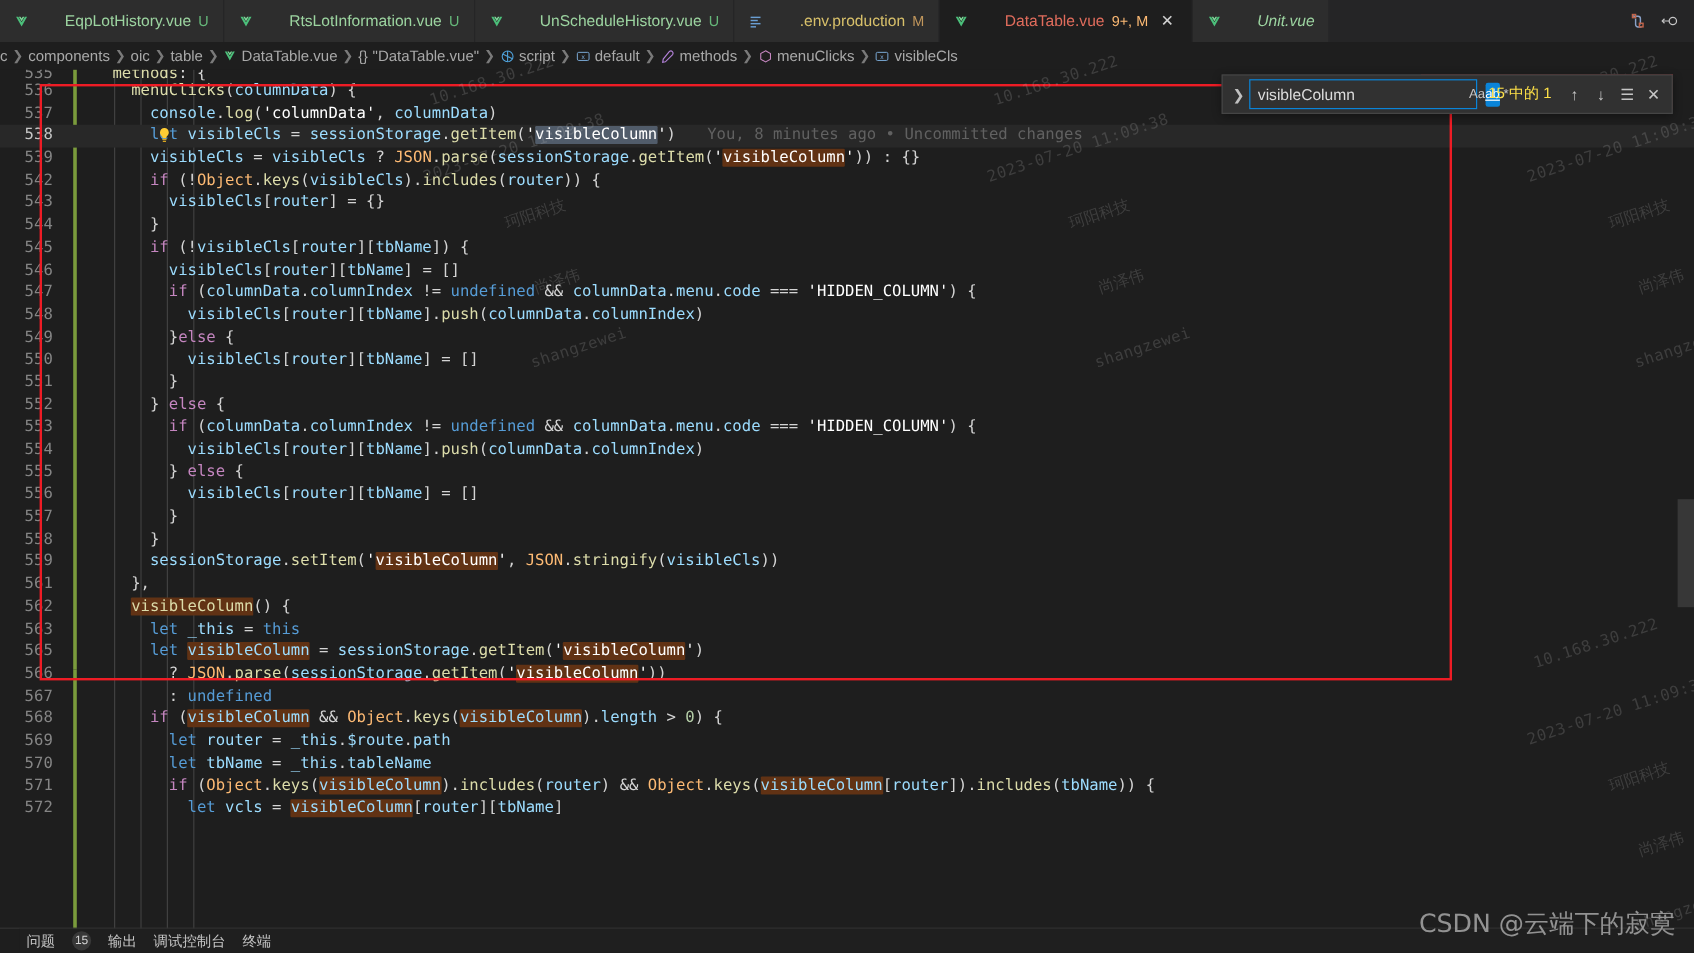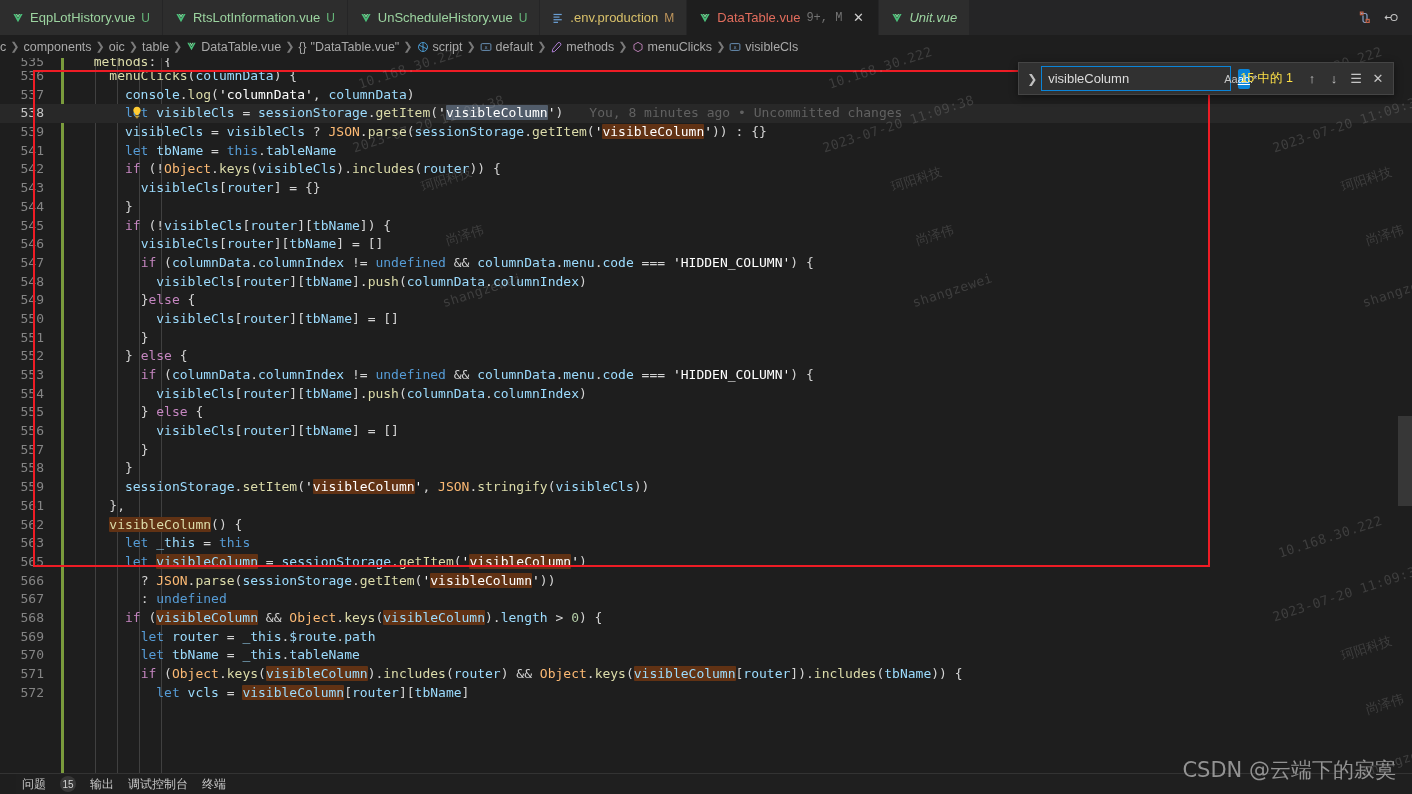--- a/index.html
+++ b/index.html
@@ -16,27 +16,27 @@
   }
   .tab{
     display:flex;align-items:center;gap:6px;
     padding:0 12px;height:35px;box-sizing:border-box;
     background:#2d2d2d;border-right:1px solid #252526;
     font-size:13px;color:#9a9a9a;white-space:nowrap;cursor:pointer;
     position:relative;
   }
   .tab.active{background:#1e1e1e;color:#e7e7e7;}
   .tab.active .tab-label{color:#e06c5c;}
-  .tab .tab-label{color:#9cd4a0;}
+  .tab .tab-label{color:#9cd4a0;margin-left:24px;}
   .tab.env .tab-label{color:#d8c06a;}
   .tab.italic .tab-label{font-style:italic;color:#9cd4a0;}
   .tab .badge{font-size:12px;}
   .tab .badge.mod{color:#c0965c;}
   .tab .badge.untracked{color:#66b87a;}
-  .tab .badge.count{color:#737373;font-family:Liberation Mono, monospace;}
+  .tab .badge.count{color:#fdba74;}
   .vue-ico{width:12px;height:11px;display:inline-block;flex:none;}
   .env-ico{width:12px;height:12px;display:inline-block;flex:none;color:#6a9fd4;}
   .tab-close{
     width:16px;height:16px;display:flex;align-items:center;justify-content:center;
     color:#d0d0d0;font-size:13px;line-height:1;margin-left:2px;cursor:pointer;
   }
   #tabbar-actions{
     margin-left:auto;display:flex;align-items:center;gap:10px;
     padding:0 12px;color:#c5c5c5;
   }
@@ -398,25 +398,20 @@
       <span class="codetext">      <span class="kw">let</span> <span class="var">visibleCls</span> <span class="op">=</span> <span class="var">sessionStorage</span><span class="punct">.</span><span class="fn">getItem</span><span class="punct">(</span><span class="str">'</span><span class="str m-cur">visibleColumn</span><span class="str">'</span><span class="punct">)</span><span class="blame">You, 8 minutes ago • Uncommitted changes</span></span>
     </div>
 
     <div class="row">
       <span class="ln">539</span>
       <span class="gut"></span>
       <span class="codetext">      <span class="var">visibleCls</span> <span class="op">=</span> <span class="var">visibleCls</span> <span class="op">?</span> <span class="cls">JSON</span><span class="punct">.</span><span class="fn">parse</span><span class="punct">(</span><span class="var">sessionStorage</span><span class="punct">.</span><span class="fn">getItem</span><span class="punct">(</span><span class="str">'</span><span class="str m">visibleColumn</span><span class="str">'</span><span class="punct">)) </span><span class="op">:</span><span class="punct"> {}</span></span>
     </div>
 
 
-    <div class="row">
-      <span class="ln">541</span>
-      <span class="gut"></span>
-      <span class="codetext">      <span class="kw">let</span> <span class="var">tbName</span> <span class="op">=</span> <span class="kw">this</span><span class="punct">.</span><span class="var">tableName</span></span>
-    </div>
 
     <div class="row">
       <span class="ln">542</span>
       <span class="gut"></span>
       <span class="codetext">      <span class="kw2">if</span> <span class="punct">(</span><span class="op">!</span><span class="cls">Object</span><span class="punct">.</span><span class="fn">keys</span><span class="punct">(</span><span class="var">visibleCls</span><span class="punct">).</span><span class="fn">includes</span><span class="punct">(</span><span class="var">router</span><span class="punct">)) {</span></span>
     </div>
 
     <div class="row">
       <span class="ln">543</span>
       <span class="gut"></span>

